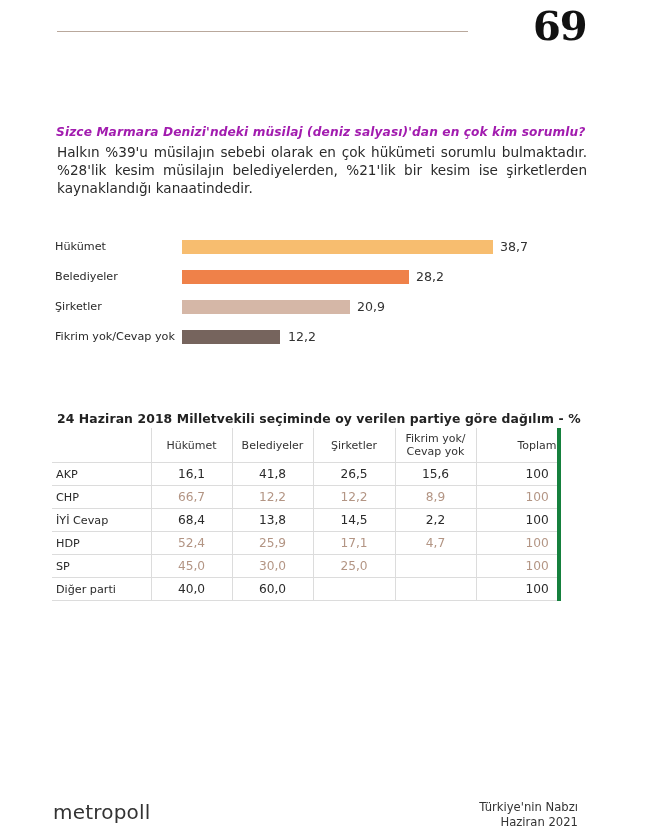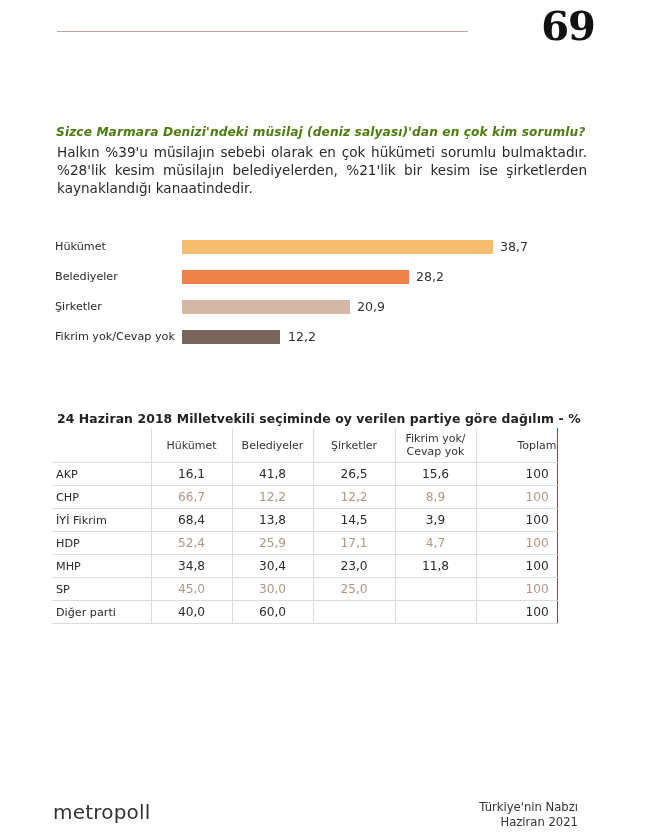--- a/index.html
+++ b/index.html
@@ -3,45 +3,45 @@
   <meta charset="utf-8">
   <style>
     html, body { margin: 0; padding: 0; }
     body {
       width: 650px; height: 834px; background: #ffffff; position: relative; overflow: hidden;
       font-family: "DejaVu Sans", sans-serif; color: #222;
     }
     .top-rule { position: absolute; left: 57px; top: 31px; width: 411px; height: 1px; background: #b9a89c; }
     .page-number {
       position: absolute; left: 533px; top: 2px; width: 70px;
-      font-family: "DejaVu Serif", serif; font-weight: bold; font-size: 40px; color: #111; letter-spacing: -1px; text-align: center;
+      font-family: "DejaVu Serif", serif; font-weight: bold; font-size: 40px; color: #111; letter-spacing: -1px;
     }
     .question {
-      position: absolute; left: 56px; top: 125px; font-size: 12.2px; font-style: italic; font-weight: bold; color: #4d7c0f;
+      position: absolute; left: 56px; top: 125px; font-size: 12.2px; font-style: italic; font-weight: bold; color: #a21caf;
       letter-spacing: 0.1px;
     }
     .summary {
       position: absolute; left: 57px; top: 143px; width: 530px; font-size: 13.6px; line-height: 18px; color: #2a2a2a;
       text-align: justify; text-align-last: left;
     }
     .bar-row { position: absolute; left: 55px; height: 16px; }
     .bar-label { position: absolute; left: 0; top: 0; font-size: 11.2px; line-height: 16px; color: #2a2a2a; white-space: nowrap; }
     .bar { position: absolute; left: 127px; top: 1px; height: 14px; }
     .bar-value { position: absolute; top: 0; font-size: 12.6px; line-height: 16px; color: #333; }
     .table-title {
       position: absolute; left: 57px; top: 391px; font-size: 12.4px; font-weight: bold; color: #222; letter-spacing: 0.1px; margin-top: 20px;
     }
     table.dist {
       position: absolute; left: 52px; top: 428px; border-collapse: collapse; font-size: 11.2px;
     }
     table.dist th, table.dist td {
       border-bottom: 1px solid #dcdcdc; border-left: 1px solid #dcdcdc; padding: 0; text-align: center;
     }
     table.dist th:first-child, table.dist td:first-child { border-left: none; text-align: left; padding-left: 4px; }
-    table.dist th:last-child, table.dist td:last-child { border-right: 1px solid #15803d; padding-left: 41px; }
+    table.dist th:last-child, table.dist td:last-child { border-right: 4px solid #15803d; padding-left: 41px; }
     table.dist thead th { height: 34px; font-weight: normal; color: #333; line-height: 13px; font-size: 11px; }
     table.dist thead th:first-child { border-bottom: 1px solid #dcdcdc; }
     table.dist tbody td { height: 22px; font-size: 12.2px; color: #2a2a2a; }
     table.dist tbody td:first-child { font-size: 11.2px; }
     table.dist tbody tr.alt td { color: #b39584; }
     table.dist tbody tr.alt td:first-child { color: #2a2a2a; }
     table.dist tbody tr.avg td:first-child { font-weight: bold; letter-spacing: 0.5px; }
     .footer-logo { position: absolute; left: 53px; top: 800px; font-size: 20px; color: #333; letter-spacing: 0.2px; }
     .footer-right { position: absolute; right: 72px; top: 800px; text-align: right; font-size: 11.6px; line-height: 15px; color: #333; }
   </style>
@@ -112,41 +112,33 @@
     </tr>
     <tr class="alt">
       <td>CHP</td>
       <td>66,7</td>
       <td>12,2</td>
       <td>12,2</td>
       <td>8,9</td>
       <td>100</td>
     </tr>
     <tr>
-      <td>İYİ Fikrim</td>
+      <td>İYİ Cevap</td>
       <td>68,4</td>
       <td>13,8</td>
       <td>14,5</td>
-      <td>3,9</td>
+      <td>2,2</td>
       <td>100</td>
     </tr>
     <tr class="alt">
       <td>HDP</td>
       <td>52,4</td>
       <td>25,9</td>
       <td>17,1</td>
       <td>4,7</td>
-      <td>100</td>
-    </tr>
-    <tr>
-      <td>MHP</td>
-      <td>34,8</td>
-      <td>30,4</td>
-      <td>23,0</td>
-      <td>11,8</td>
       <td>100</td>
     </tr>
     <tr class="alt">
       <td>SP</td>
       <td>45,0</td>
       <td>30,0</td>
       <td>25,0</td>
       <td></td>
       <td>100</td>
     </tr>

